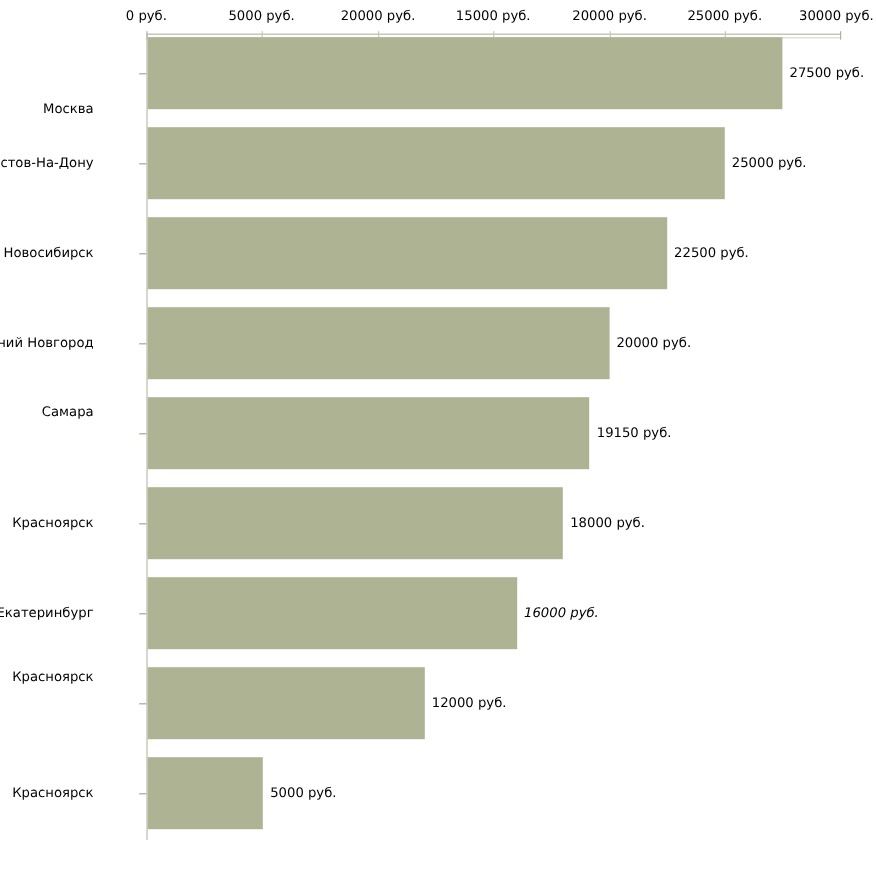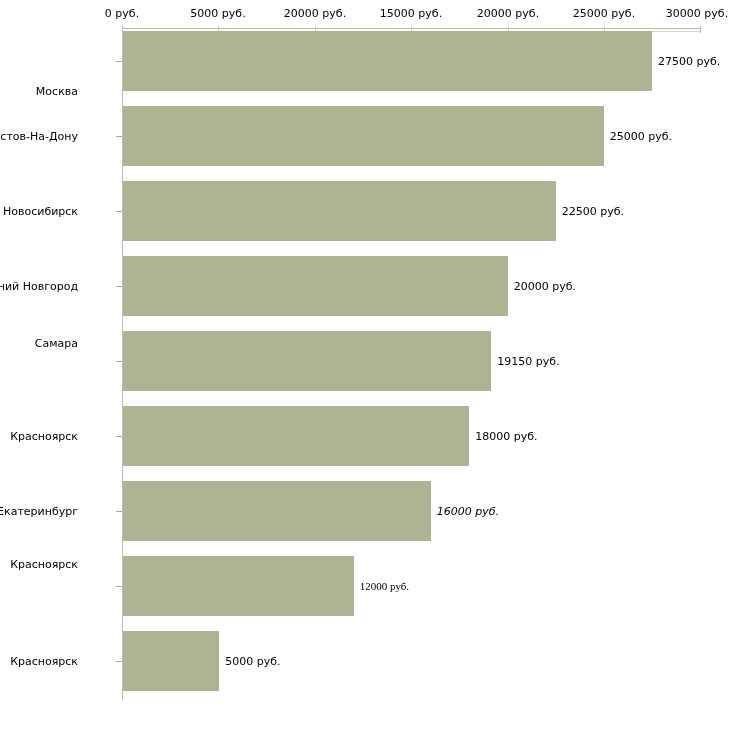--- a/index.html
+++ b/index.html
@@ -173,17 +173,17 @@
     <div class="bar" style="top: 556px; height: 60px; width: 230.8px;"></div>
     <div class="bar" style="top: 631px; height: 60px; width: 96.1667px;"></div>
 
     <span class="bar-value-label" style="top: 61px; left: 657.917px;">27500 руб.</span>
     <span class="bar-value-label" style="top: 136px; left: 609.833px;">25000 руб.</span>
     <span class="bar-value-label" style="top: 211px; left: 561.75px;">22500 руб.</span>
     <span class="bar-value-label" style="top: 286px; left: 513.667px;">20000 руб.</span>
     <span class="bar-value-label" style="top: 361px; left: 497.318px;">19150 руб.</span>
     <span class="bar-value-label" style="top: 436px; left: 475.2px; text-align: center;">18000 руб.</span>
     <span class="bar-value-label" style="top: 511px; left: 436.733px; font-style: italic;">16000 руб.</span>
-    <span class="bar-value-label" style="top: 586px; left: 359.8px; font-family: Liberation Serif, serif;">12000 руб.</span>
+    <span class="bar-value-label" style="top: 586px; left: 359.8px;">12000 руб.</span>
     <span class="bar-value-label" style="top: 661px; left: 225.167px;">5000 руб.</span>
   </div>
 
 </div>
 
 </body></html>

